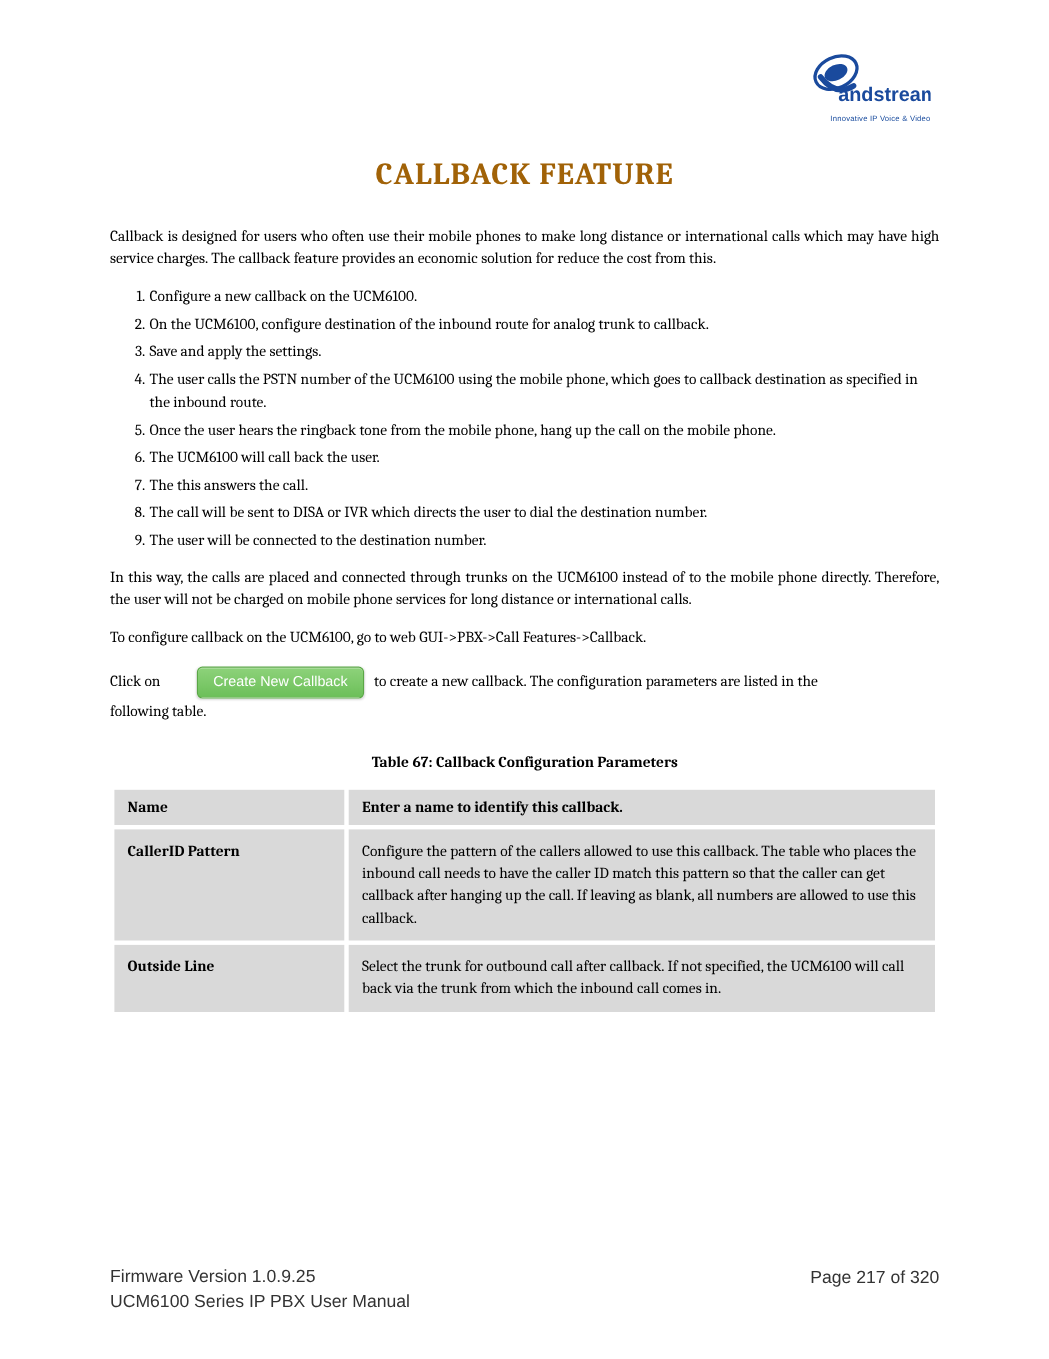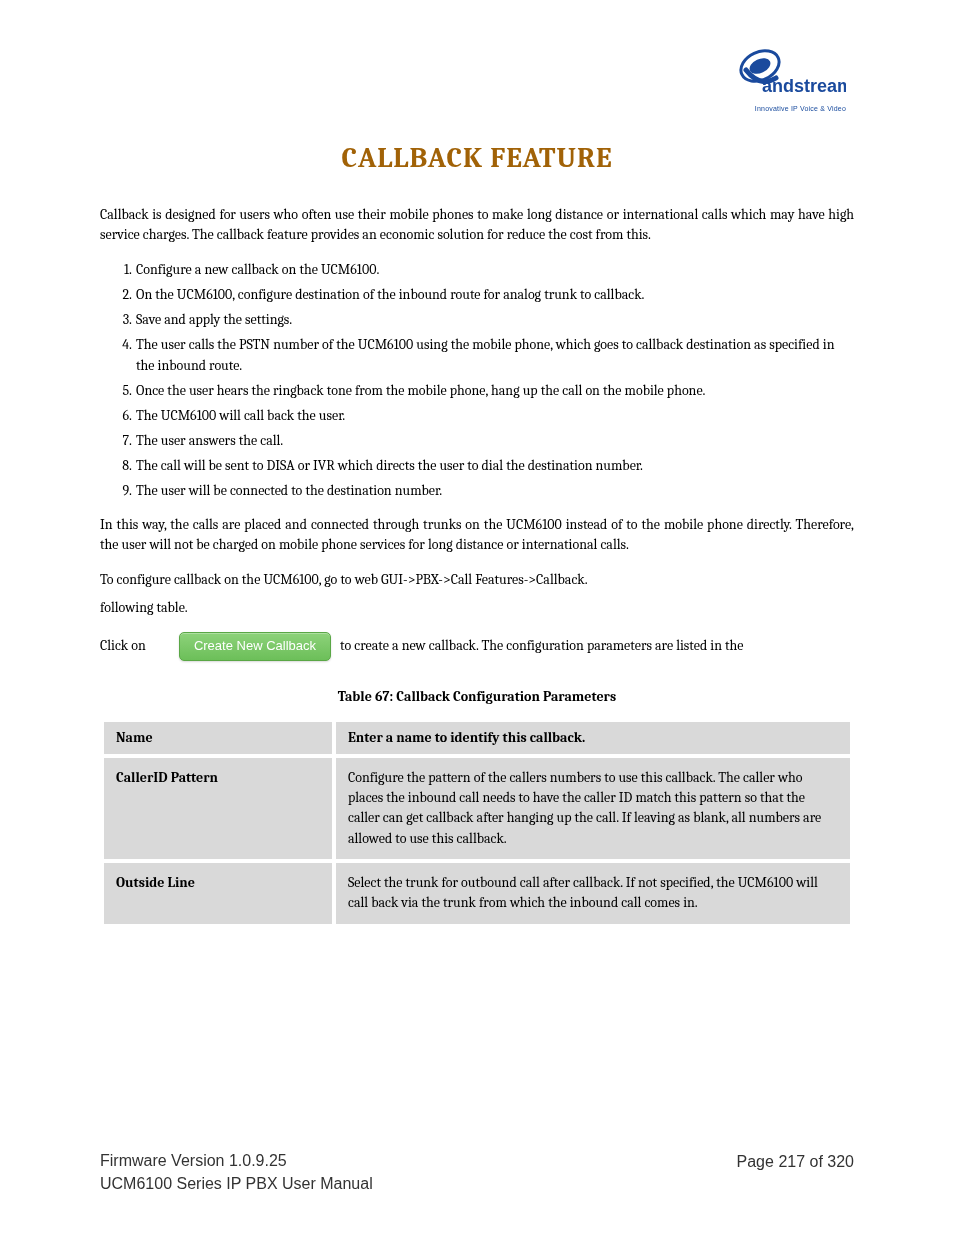--- a/index.html
+++ b/index.html
@@ -106,21 +106,21 @@
     table-layout: fixed;
   }
   table.cfg td, table.cfg th {
     background: #d9d9d9;
     padding: 10px 12px;
     vertical-align: top;
     font-size: 14px;
     text-align: left;
     font-weight: normal;
   }
-  table.cfg th.col-left { width: 228px; }
+  table.cfg th.col-left { width: 209px; }
   table.cfg tr.hdr th {
     font-weight: bold;
     padding-top: 6px;
     padding-bottom: 6px;
   }
   table.cfg td.label { font-weight: bold; width: 228px; }
   .footer {
     position: absolute;
     bottom: 40px;
     left: 100px;
@@ -155,47 +155,47 @@
   <p class="body">Callback is designed for users who often use their mobile phones to make long distance or international calls which may have high service charges. The callback feature provides an economic solution for reduce the cost from this.</p>
 
 
   <ol class="numlist">
     <li>Configure a new callback on the UCM6100.</li>
     <li>On the UCM6100, configure destination of the inbound route for analog trunk to callback.</li>
     <li>Save and apply the settings.</li>
     <li>The user calls the PSTN number of the UCM6100 using the mobile phone, which goes to callback destination as specified in the inbound route.</li>
     <li>Once the user hears the ringback tone from the mobile phone, hang up the call on the mobile phone.</li>
     <li>The UCM6100 will call back the user.</li>
-    <li>The user answers the call.</li>
+    <li>The this answers the call.</li>
     <li>The call will be sent to DISA or IVR which directs the user to dial the destination number.</li>
     <li>The user will be connected to the destination number.</li>
   </ol>
 
   <p class="body note">In this way, the calls are placed and connected through trunks on the UCM6100 instead of to the mobile phone directly. Therefore, the user will not be charged on mobile phone services for long distance or international calls.</p>
 
   <p class="body section-lead">To configure callback on the UCM6100, go to web GUI-&gt;PBX-&gt;Call Features-&gt;Callback.</p>
 
-  <p class="body" style="margin-top:-8px;">following table.</p>
   <p class="body click-intro">
     <span>Click on</span>
     <span class="btn-callback">Create New Callback</span>
     <span class="after-btn">to create a new callback. The configuration parameters are listed in the</span>
   </p>
+  <p class="body" style="margin-top:-8px;">following table.</p>
 
   <p class="table-caption">Table 67: Callback Configuration Parameters</p>
 
   <table class="cfg">
     <tbody>
         <tr class="hdr">
       <th class="col-left">Name</th>
       <th>Enter a name to identify this callback.</th>
     </tr>
     <tr>
       <td class="label">CallerID Pattern</td>
-      <td>Configure the pattern of the callers numbers to use this callback. The caller who places the inbound call needs to have the caller ID match this pattern so that the caller can get callback after hanging up the call. If leaving as blank, all numbers are allowed to use this callback.</td>
+      <td>Configure the pattern of the callers allowed to use this callback. The table who places the inbound call needs to have the caller ID match this pattern so that the caller can get callback after hanging up the call. If leaving as blank, all numbers are allowed to use this callback.</td>
     </tr>
     <tr>
       <td class="label">Outside Line</td>
       <td>Select the trunk for outbound call after callback. If not specified, the UCM6100 will call back via the trunk from which the inbound call comes in.</td>
     </tr>
   </tbody>
     </table>
 
   <div class="footer">
     <div class="left">

